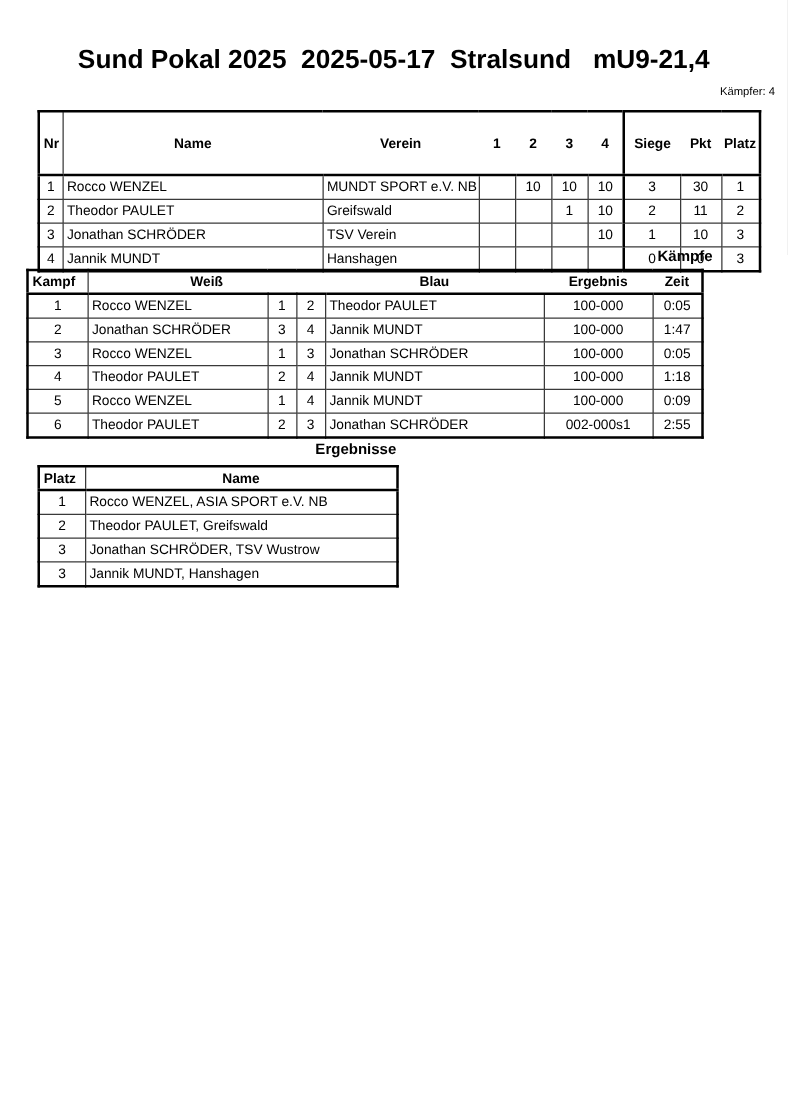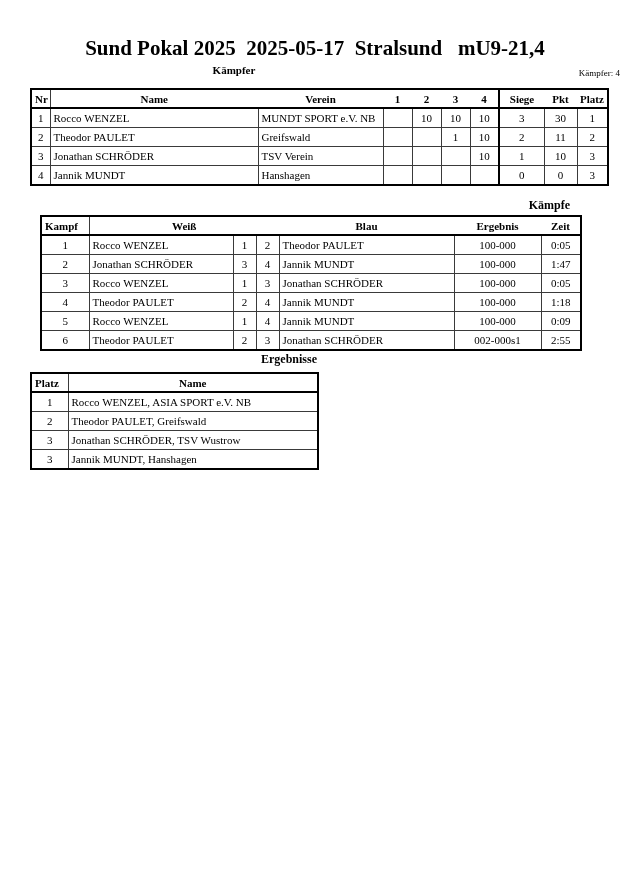--- a/index.html
+++ b/index.html
@@ -1,18 +1,18 @@
 <!DOCTYPE html>
 <html><head>
 <meta charset="utf-8">
 <style>
   html,body { margin:0; padding:0; background:#e8e8e8; }
   .page {
     position:relative; width:630px; height:891px; margin:0 auto;
-    background:#ffffff; font-family:Liberation Serif, serif; color:#000;
+    background:#ffffff; font-family:Liberation Sans, sans-serif; color:#000;
     overflow:hidden;
   }
   .main-title {
     position:absolute; top:36px; left:0; width:630px;
     text-align:center; font-size:21px; font-weight:bold; white-space:pre;
   }
   .sub-title-left {
     position:absolute; top:64px; left:0; width:468px;
     text-align:center; font-size:11px; font-weight:bold;
   }
@@ -22,21 +22,21 @@
   }
   .section-title { position:absolute; text-align:right; font-size:12px; font-weight:bold; }
   #kaempfe-title    { top:198px; left:30px; width:540px; }
   #ergebnisse-title { top:352px; left:30px; width:287px; }
 
   table.sheet {
     position:absolute; border-collapse:collapse; table-layout:fixed;
     border:2px solid #000; font-size:11px;
   }
   #kaempfer-table   { left:30px; top:88px;  width:577px; }
-  #kaempfe-table    { left:40px; top:215px; width:540px; }
+  #kaempfe-table    { left:21px; top:215px; width:540px; }
   #ergebnisse-table { left:30px; top:372px; width:287px; }
 
   table.sheet th, table.sheet td {
     padding:0 3px; height:18px; overflow:hidden; white-space:nowrap;
     vertical-align:middle; font-weight:normal;
   }
   table.sheet thead th {
     height:17px; font-weight:bold; border-bottom:2px solid #000; border-left:none; border-right:none;
   }
   table.sheet tbody td { border:1px solid #3a3a3a; }
@@ -46,21 +46,20 @@
   .ac { text-align:center; }
   .b  { font-weight:bold; }
   .namepad { padding-left:6px; }
 </style>
 </head>
 <body>
 
 <div class="page">
 
   <div class="main-title">Sund Pokal 2025  2025-05-17  Stralsund   mU9-21,4</div>
-  <div class="sub-title-left">Kämpfer</div>
   <div class="sub-title-right">Kämpfer: 4</div>
 
   <table class="sheet" id="kaempfer-table">
     <colgroup>
       <col style="width:19px">
         <col style="width:208px">
         <col style="width:125px">
       <col style="width:29px">
         <col style="width:29px">
         <col style="width:29px">
@@ -71,21 +70,21 @@
     </colgroup>
     <thead>
       <tr>
         <th class="al">Nr</th>
         <th class="ac hl">Name</th>
         <th class="ac">Verein</th>
         <th class="ac">1</th>
         <th class="ac">2</th>
         <th class="ac">3</th>
         <th class="ac">4</th>
-        <th class="ac hl2" style="padding:0 1px">Siege</th>
+        <th class="ac hl2" style="padding:16px 1px">Siege</th>
         <th class="ac" style="padding:0 1px">Pkt</th>
         <th class="ac" style="padding:0 1px">Platz</th>
       </tr>
     </thead>
     <tbody>
       <tr>
         <td class="ac">1</td>
         <td class="al namepad">Rocco WENZEL</td>
         <td class="al">MUNDT SPORT e.V. NB</td>
         <td class="ac"></td>

